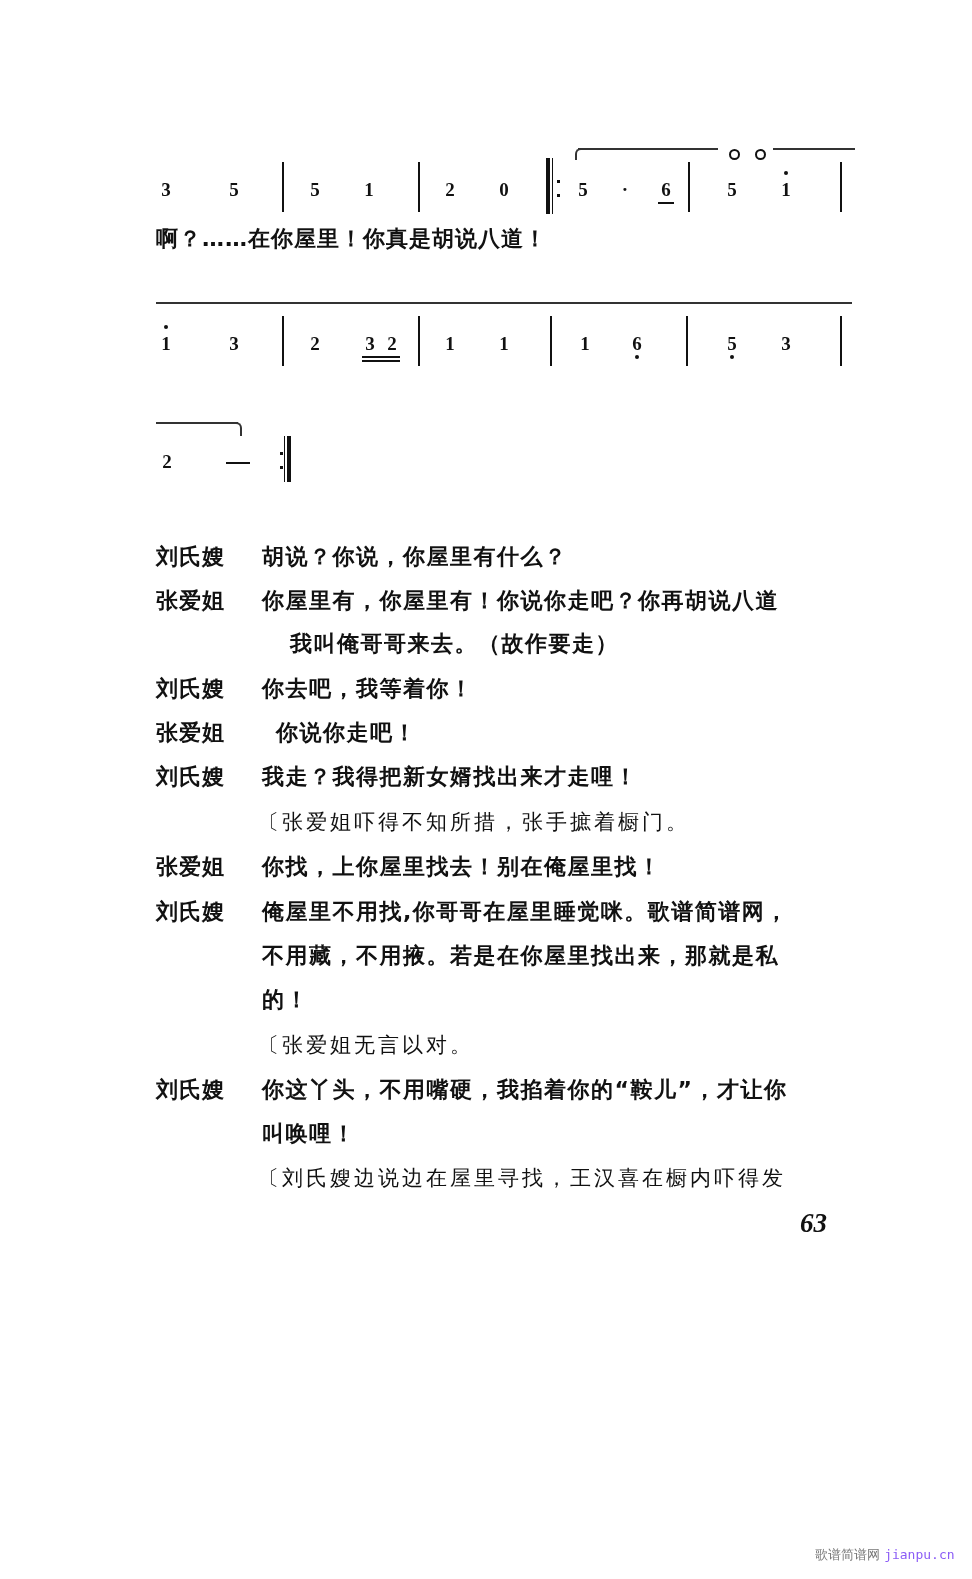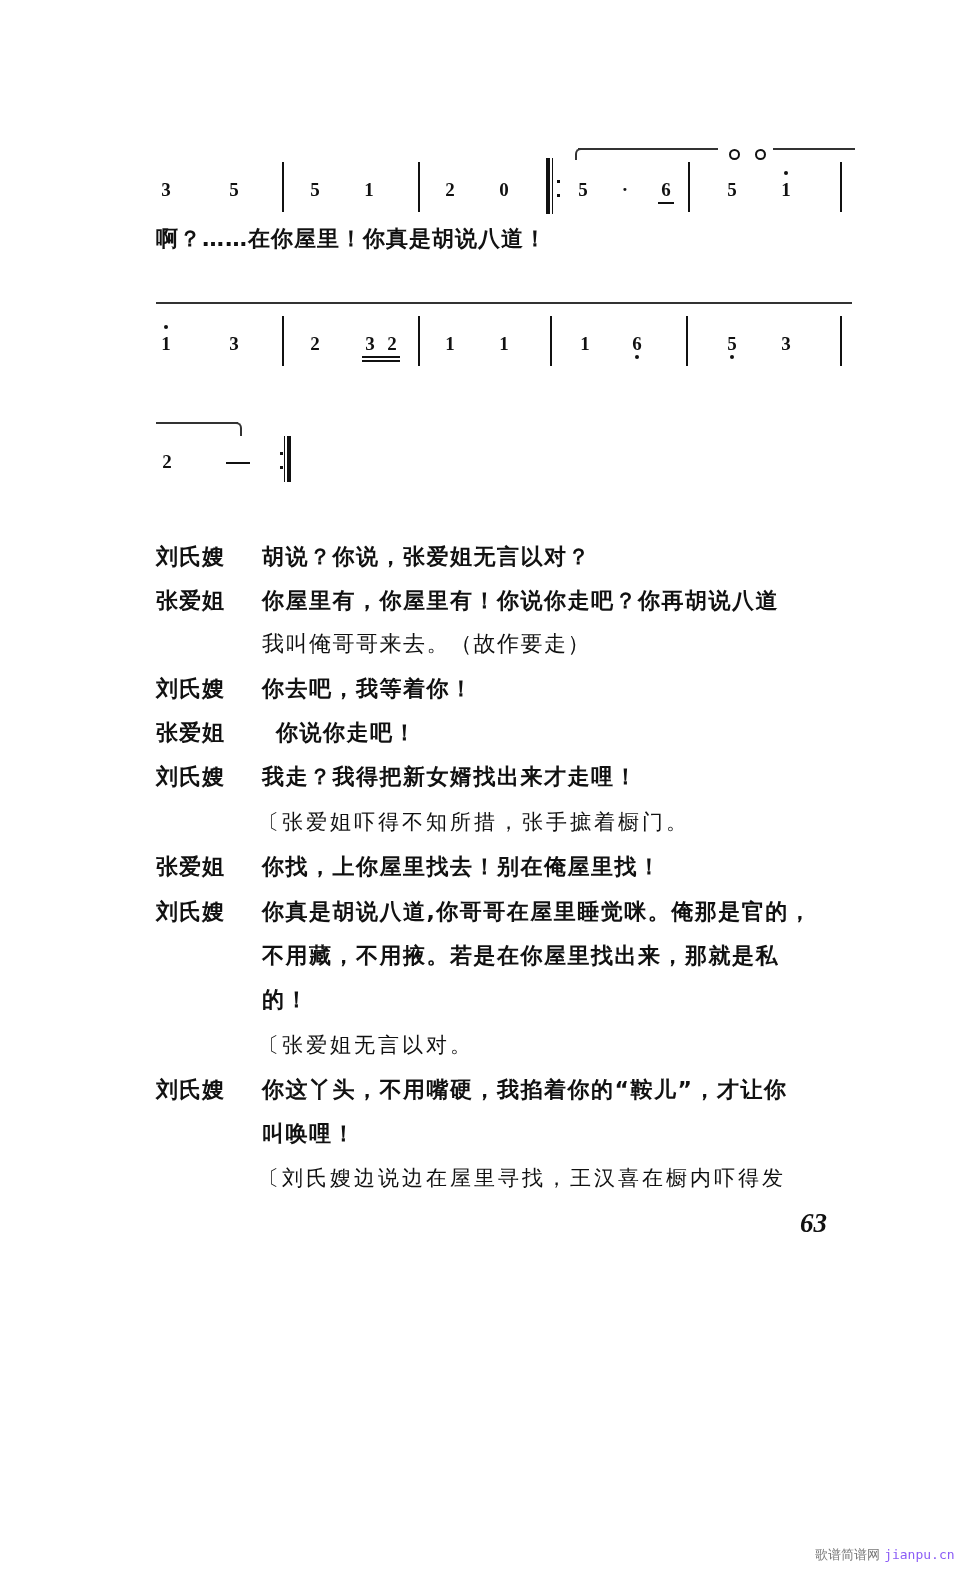--- a/index.html
+++ b/index.html
@@ -108,42 +108,42 @@
   <span class="abs" style="left:226px; top:462px; width:24px; height:2px; background:#111;"></span>
 
   <div class="abs" style="left:280px; top:452px; width:3px; height:3px; background:#111;"></div>
   <div class="abs" style="left:280px; top:466px; width:3px; height:3px; background:#111;"></div>
   <div class="bar" style="left:284px; top:436px; height:46px; width:1px;"></div>
   <div class="bar" style="left:287px; top:436px; height:46px; width:4px;"></div>
 </div>
 
 <div>
   <div class="speaker" style="top:542px;">刘氏嫂</div>
-  <div class="line" style="top:542px;">胡说？你说，张爱姐无言以对？</div>
+  <div class="line" style="top:542px;">胡说？你说，你屋里有什么？</div>
 
   <div class="speaker" style="top:586px;">张爱姐</div>
   <div class="line" style="top:586px;">你屋里有，你屋里有！你说你走吧？你再胡说八道</div>
-  <div class="line" style="top:629px; font-weight:normal;">我叫俺哥哥来去。（故作要走）</div>
+  <div class="line" style="top:629px; font-weight:bold;margin-left:28px;">我叫俺哥哥来去。（故作要走）</div>
 
   <div class="speaker" style="top:674px;">刘氏嫂</div>
   <div class="line" style="top:674px;">你去吧，我等着你！</div>
 
   <div class="speaker" style="top:718px;">张爱姐</div>
   <div class="line" style="top:718px;margin-left:14px;">你说你走吧！</div>
 
   <div class="speaker" style="top:762px;">刘氏嫂</div>
   <div class="line" style="top:762px;">我走？我得把新女婿找出来才走哩！</div>
 
   <div class="stage" style="top:808px;">〔张爱姐吓得不知所措，张手摭着橱门。</div>
 
   <div class="speaker" style="top:852px;">张爱姐</div>
   <div class="line" style="top:852px;">你找，上你屋里找去！别在俺屋里找！</div>
 
   <div class="speaker" style="top:897px;">刘氏嫂</div>
-  <div class="line" style="top:897px;">你真是胡说八道,你哥哥在屋里睡觉咪。俺那是官的，</div>
+  <div class="line" style="top:897px;">俺屋里不用找,你哥哥在屋里睡觉咪。歌谱简谱网，</div>
   <div class="line" style="top:941px;">不用藏，不用掖。若是在你屋里找出来，那就是私</div>
   <div class="line" style="top:985px;">的！</div>
 
   <div class="stage" style="top:1031px;">〔张爱姐无言以对。</div>
 
   <div class="speaker" style="top:1075px;">刘氏嫂</div>
   <div class="line" style="top:1075px;">你这丫头，不用嘴硬，我掐着你的“鞍儿”，才让你</div>
   <div class="line" style="top:1119px;">叫唤哩！</div>
 
   <div class="stage" style="top:1164px;">〔刘氏嫂边说边在屋里寻找，王汉喜在橱内吓得发</div>

